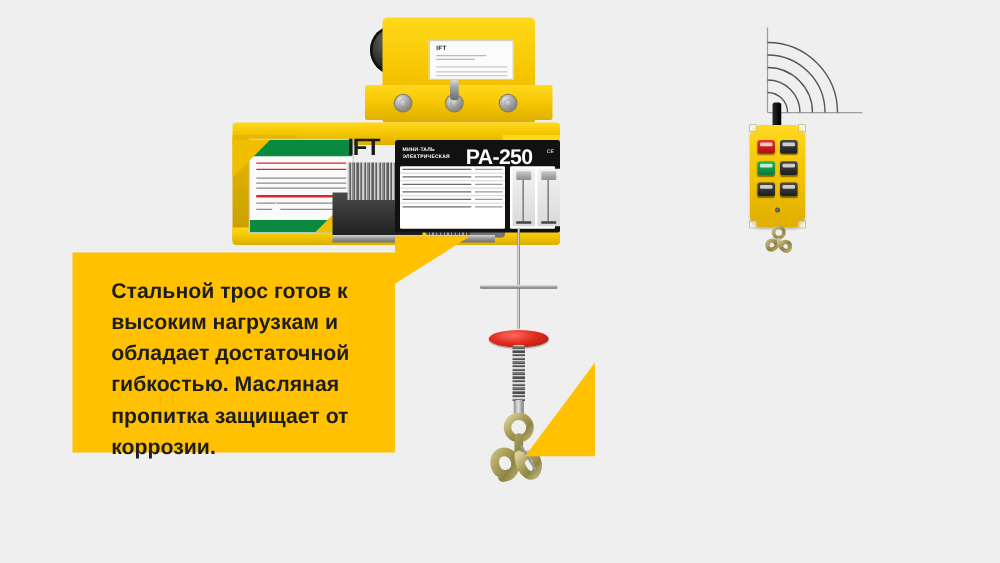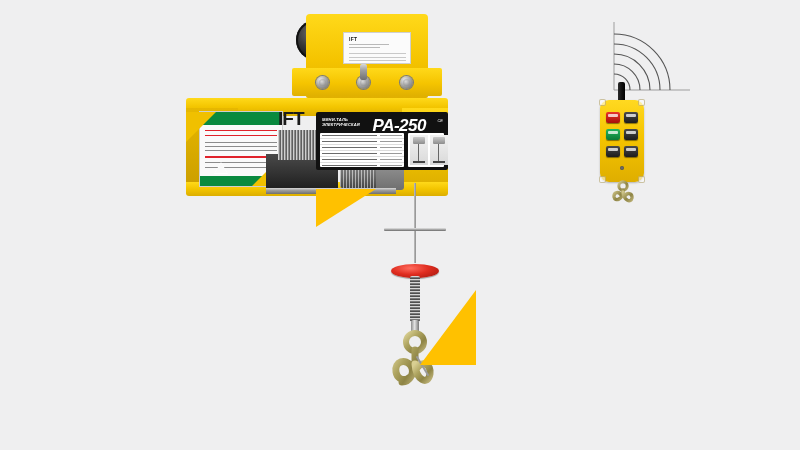--- a/index.html
+++ b/index.html
@@ -178,21 +178,21 @@
     <div class="brand-ift" style="left:98px;top:96px;">IFT</div>
 
     <div class="machine-dark" style="left:86px;top:142px;width:72px;height:34px;"></div>
     <div class="drum" style="left:98px;top:118px;width:64px;height:30px;"></div>
     <div class="motor" style="left:160px;top:130px;width:56px;height:46px;">
       <span class="fins"></span>
     </div>
     <div class="machine" style="left:196px;top:120px;width:28px;height:58px;border-radius:3px;"></div>
     <div class="machine" style="left:86px;top:176px;width:130px;height:6px;"></div>
 
-    <div class="spec" style="left:136px;top:100px;width:132px;height:58px;font-style:italic;">
+    <div class="spec" style="left:136px;top:100px;width:132px;height:74px;">
       <span class="sp-title">
         <span>МИНИ-ТАЛЬ</span><br>
         <span>ЭЛЕКТРИЧЕСКАЯ</span>
       </span>
       <span class="sp-model">PA-250</span>
       <span class="sp-cert">CE</span>
       <span class="sp-table">
         <span class="row">
             <i class="k"></i>
             <i class="v"></i>
@@ -308,16 +308,19 @@
           <stop offset="100%" stop-color="#b5aa6e"></stop>
         </linearGradient>
       </defs>
       <circle cx="13" cy="6" r="4.2" fill="none" stroke="url(#brass2)" stroke-width="3"></circle>
       <path d="M13 10 C13 20 5 22 4 17 C3.5 12 9 11 11 15" fill="none" stroke="url(#brass2)" stroke-width="3.4" stroke-linecap="round"></path>
       <path d="M13 12 C14 21 21 23 22 18 C22.5 13 17 12 15 16" fill="none" stroke="url(#brass2)" stroke-width="3.4" stroke-linecap="round"></path>
     </svg>
   </div>
 
   <div class="tail" style="left:316px;top:189px;border-left:0 solid transparent;border-top:38px solid #ffc100;border-right:60px solid transparent;"></div>
+  <div class="callout" style="left:58px;top:202px;width:258px;height:160px;">
+    <div class="ctext" style="left:31px;top:18px;width:212px;font-size:17px;line-height:25px;">Стальной трос готов к высоким нагрузкам и обладает достаточной гибкостью. Масляная пропитка защищает от коррозии.</div>
+  </div>
 
   <div class="tail" style="left:420px;top:290px;border-bottom:0 solid transparent;border-right:56px solid #ffc100;border-top:75px solid transparent;"></div>
 
 </div>
 
 </body></html>

